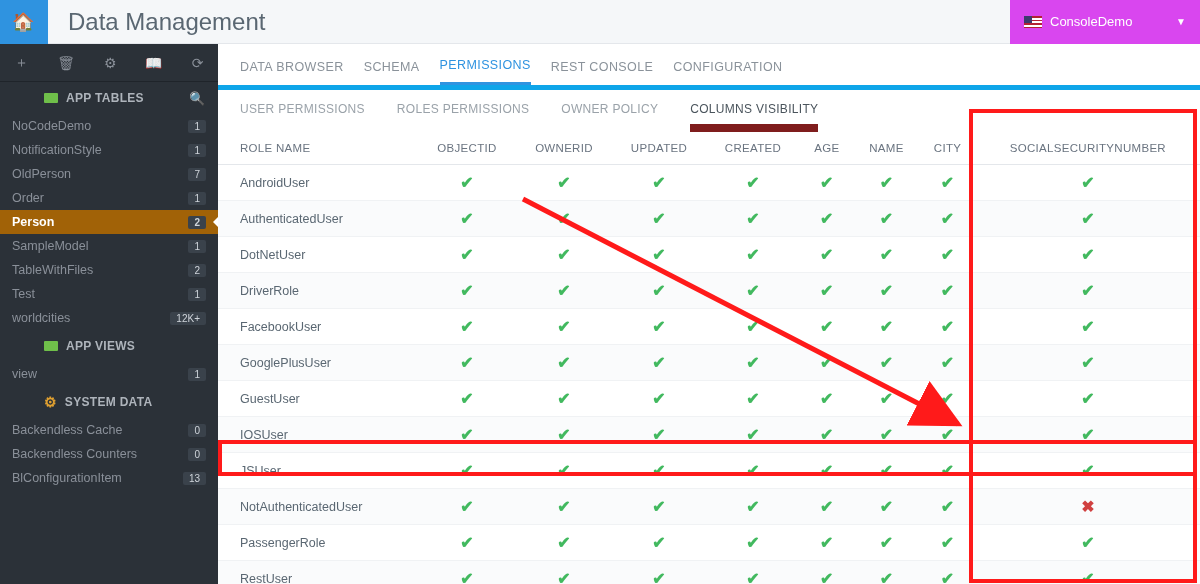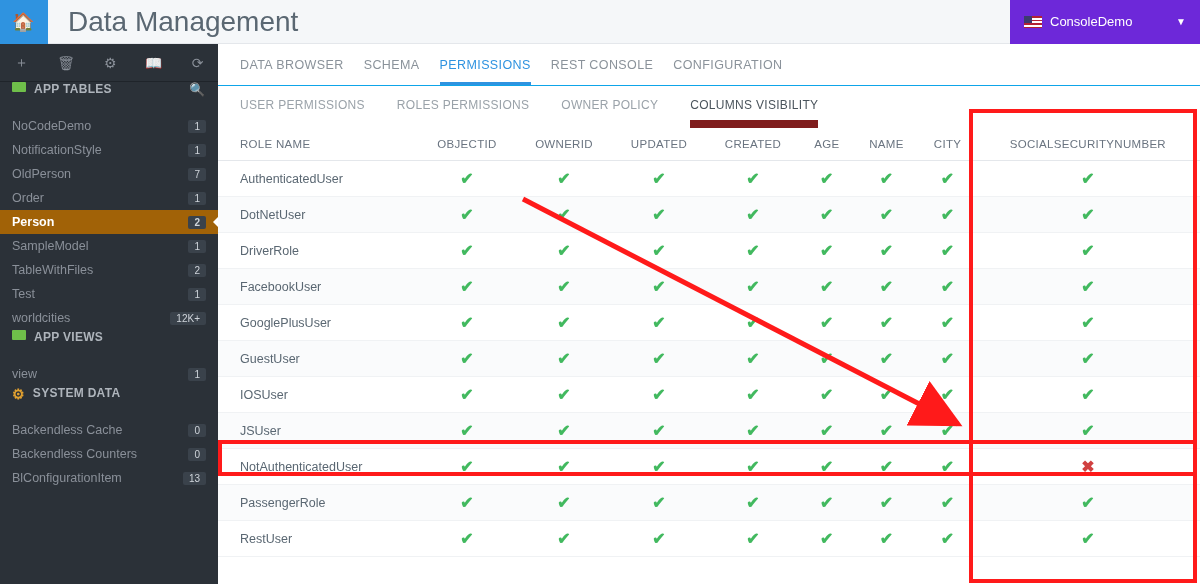--- a/index.html
+++ b/index.html
@@ -1,46 +1,46 @@
 <!DOCTYPE html>
 <html><head>
 <meta charset="utf-8">
 <style>
   * { box-sizing: border-box; margin: 0; padding: 0; }
   body { font-family: -apple-system, "Helvetica Neue", Arial, sans-serif; font-size: 13px; color: #333; background: #fff; width: 1200px; height: 584px; overflow: hidden; position: relative; }
   
   
   .topbar { display: flex; height: 44px; background: #f5f7f9; border-bottom: 1px solid #e4e7eb; align-items: center; }
   .home-btn { width: 48px; height: 44px; background: #2f93e0; display: flex; align-items: center; justify-content: center; color: #fff; font-size: 18px; }
-  .page-title { flex: 1; padding-left: 20px; font-size: 28px; font-weight: 400; color: #5a6772; }
-  .account-dd { background: #6d28d9; color: #fff; height: 44px; min-width: 190px; display: flex; align-items: center; padding: 0 14px; font-size: 13px; gap: 8px; }
+  .page-title { flex: 1; padding-left: 20px; font-size: 24px; font-weight: 400; color: #5a6772; }
+  .account-dd { background: #d946ef; color: #fff; height: 44px; min-width: 190px; display: flex; align-items: center; padding: 0 14px; font-size: 13px; gap: 8px; }
   .flag { width: 18px; height: 12px; background: linear-gradient(to bottom, #b22234 0%, #b22234 15%, #fff 15%, #fff 30%, #b22234 30%, #b22234 45%, #fff 45%, #fff 60%, #b22234 60%, #b22234 75%, #fff 75%, #fff 90%, #b22234 90%); position: relative; }
   .flag::before { content: ""; position: absolute; left: 0; top: 0; width: 8px; height: 7px; background: #3c3b6e; }
   .caret { margin-left: auto; font-size: 10px; }
 
   
   .shell { display: flex; height: calc(584px - 44px); }
   
   
   .sidebar { width: 218px; background: #2b3138; color: #aeb4bb; display: flex; flex-direction: column; font-size: 12.5px; }
   .sb-tools { display: flex; height: 38px; align-items: center; justify-content: space-around; border-bottom: 1px solid #1f242a; color: #8a9099; }
   .sb-tools span { cursor: pointer; font-size: 14px; }
-  .sb-section-hdr { display: flex; align-items: flex-start; height: 32px; padding: 0 12px; font-size: 12px; font-weight: 600; letter-spacing: .3px; }
+  .sb-section-hdr { display: flex; align-items: center; height: 32px; padding: 0 12px; font-size: 12px; font-weight: 600; letter-spacing: .3px; margin-left: 32px; }
   .sb-section-hdr.green::before { content: ""; width: 14px; height: 10px; background: #6fbf4a; margin-right: 8px; border-radius: 1px; }
   .sb-section-hdr.yellow::before { content: "\2699"; color: #e0a030; margin-right: 8px; font-size: 14px; }
   .sb-section-hdr .srch { margin-left: auto; font-size: 13px; }
   .sb-list { display: flex; flex-direction: column; }
   .sb-item { display: flex; align-items: center; height: 24px; padding: 0 12px; color: #8a9099; cursor: pointer; }
   .sb-item.selected { background: #a16207; color: #fff; font-weight: 600; position: relative; }
   .sb-item.selected::after { content: ""; position: absolute; right: -1px; top: 50%; width: 0; height: 0; border-top: 6px solid transparent; border-bottom: 6px solid transparent; border-right: 6px solid #fff; transform: translateY(-50%); }
   .sb-badge { margin-left: auto; background: #3a424b; color: #cfd4da; border-radius: 2px; font-size: 10px; padding: 1px 6px; min-width: 16px; text-align: center; }
   
   
   .main { flex: 1; overflow: hidden; display: flex; flex-direction: column; background: #fff; position: relative; }
-  .tabs-primary { display: flex; gap: 20px; padding: 14px 22px 0; border-bottom: 1px solid #0ea5e9; font-size: 12.5px; color: #8a929a; }
+  .tabs-primary { display: flex; gap: 20px; padding: 14px 22px 0; border-bottom: 5px solid #0ea5e9; font-size: 12.5px; color: #8a929a; align-items: center; }
   .tabs-primary .tab { padding-bottom: 10px; cursor: pointer; letter-spacing: .4px; }
   .tabs-primary .tab.active { color: #2f93e0; border-bottom: 3px solid #2f93e0; font-weight: 500; }
   .tabs-secondary { display: flex; gap: 32px; padding: 12px 22px 0; font-size: 12px; color: #9aa2a9; }
   .tabs-secondary .stab { padding-bottom: 8px; cursor: pointer; letter-spacing: .3px; }
   .tabs-secondary .stab.active { color: #4a545c; border-bottom: 8px solid #7f1d1d; text-align: center; }
   
   
   .tbl-wrap { flex: 1; overflow: auto; }
   table { width: 100%; border-collapse: collapse; }
   thead th { font-size: 11.5px; font-weight: 500; color: #6a7480; text-align: center; padding: 10px 8px; border-bottom: 1px solid #e4e7eb; letter-spacing: .3px; white-space: nowrap; }
@@ -174,20 +174,31 @@
               <th>UPDATED</th>
               <th>CREATED</th>
               <th>AGE</th>
               <th>NAME</th>
               <th>CITY</th>
               <th>SOCIALSECURITYNUMBER</th>
             </tr>
           </thead>
         <tbody id="tbody">
             <tr>
+              <td>AndroidUser</td>
+              <td><span class="chk">✔</span></td>
+              <td><span class="chk">✔</span></td>
+              <td><span class="chk">✔</span></td>
+              <td><span class="chk">✔</span></td>
+              <td><span class="chk">✔</span></td>
+              <td><span class="chk">✔</span></td>
+              <td><span class="chk">✔</span></td>
+              <td><span class="chk">✔</span></td>
+            </tr>
+            <tr>
               <td>AuthenticatedUser</td>
               <td><span class="chk">✔</span></td>
               <td><span class="chk">✔</span></td>
               <td><span class="chk">✔</span></td>
               <td><span class="chk">✔</span></td>
               <td><span class="chk">✔</span></td>
               <td><span class="chk">✔</span></td>
               <td><span class="chk">✔</span></td>
               <td><span class="chk">✔</span></td>
             </tr>

